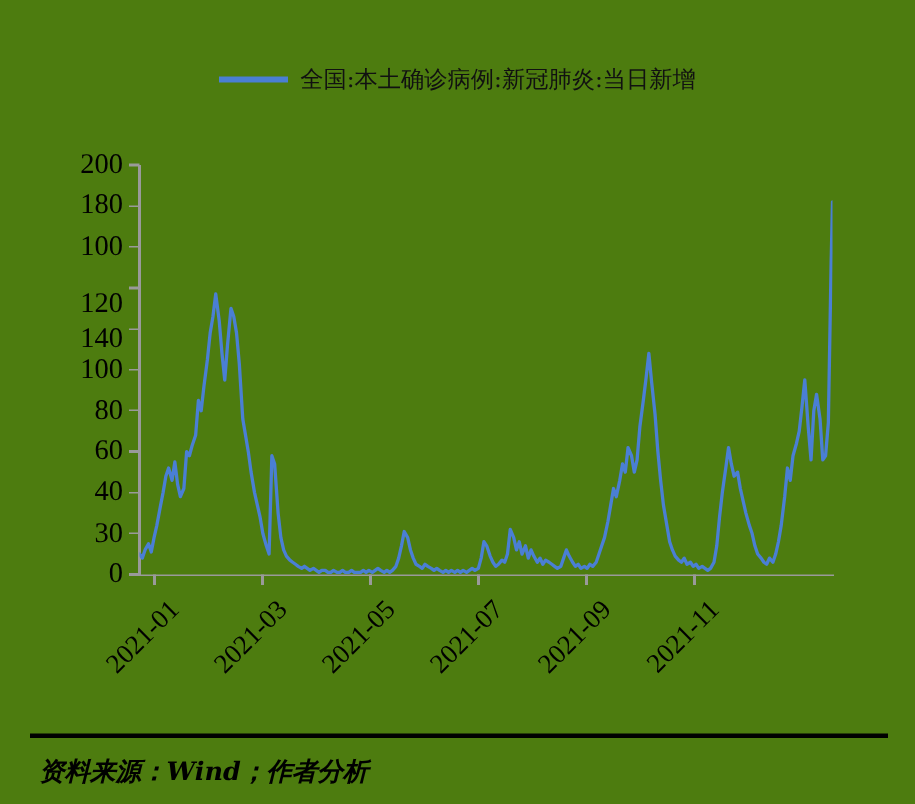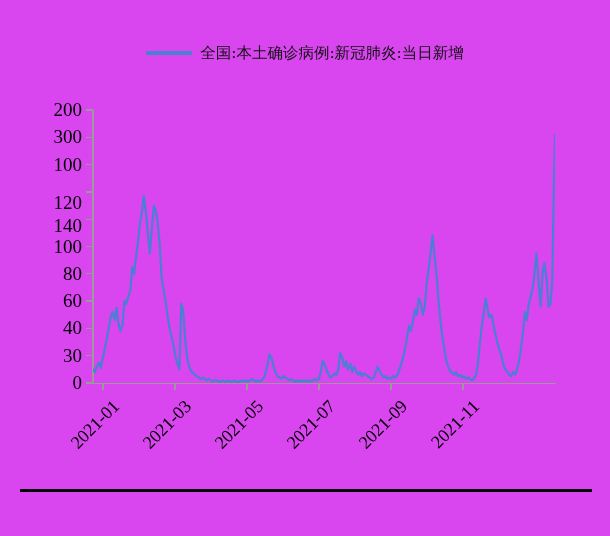--- a/index.html
+++ b/index.html
@@ -10,21 +10,21 @@
     width: 610px;
     height: 536px;
     background: #ffffff;
     font-family: "Liberation Serif", "DejaVu Serif", serif;
     overflow: hidden;
   }
   #figure {
     position: relative;
     width: 610px;
     height: 536px;
-    background: #d946ef;
+    background: #4d7c0f;
   }
 
   
   #legend {
     position: absolute;
     left: 0;
     top: 36px;
     width: 610px;
     height: 34px;
     display: flex;
@@ -167,21 +167,21 @@
       <div class="y-tick-mark" style="top: 218.5px;"></div>
       <div class="y-tick-mark" style="top: 245.8px;"></div>
       <div class="y-tick-mark" style="top: 273.1px;"></div>
       <div class="y-tick-mark" style="top: 300.4px;"></div>
       <div class="y-tick-mark" style="top: 327.7px;"></div>
       <div class="y-tick-mark" style="top: 355px;"></div>
       <div class="y-tick-mark" style="top: 382.3px;"></div>
     </div>
   <div id="y-labels-wrap">
       <div class="y-tick-label" style="top: 100px;">200</div>
-      <div class="y-tick-label" style="top: 127.3px;">300</div>
+      <div class="y-tick-label" style="top: 127.3px;">180</div>
       <div class="y-tick-label" style="top: 154.6px;">100</div>
       <div class="y-tick-label" style="top: 172px; margin-top: 44px;">140</div>
       <div class="y-tick-label" style="top: 193px;">120</div>
       <div class="y-tick-label" style="top: 236.5px;">100</div>
       <div class="y-tick-label" style="top: 263.8px;">80</div>
       <div class="y-tick-label" style="top: 291.1px;">60</div>
       <div class="y-tick-label" style="top: 318.4px;">40</div>
       <div class="y-tick-label" style="top: 345.7px;">30</div>
       <div class="y-tick-label" style="top: 373px;">0</div>
     </div>
@@ -203,14 +203,15 @@
       <div class="x-tick-label" style="left: 378.877px; width: 90px;">2021-11</div>
     </div>
 
   <div id="plot-area">
     <svg id="plot-svg" viewBox="0 0 462 273" preserveAspectRatio="none">
       <polyline id="series-path" fill="none" stroke="#4a7fd4" stroke-width="2.2" stroke-linejoin="round" stroke-linecap="round" points="0.00,259.35 1.85,262.08 3.70,256.62 6.01,252.53 7.85,257.99 9.70,248.43 11.55,240.24 13.86,227.95 15.71,218.40 17.56,207.48 19.40,202.02 21.71,210.21 23.56,197.93 25.41,212.94 27.26,221.13 29.57,215.67 31.42,191.10 33.26,193.83 35.11,187.00 37.42,180.18 39.27,156.98 41.12,163.80 42.97,147.42 45.28,129.67 47.12,111.93 48.97,101.01 50.82,85.99 53.13,103.74 54.98,125.58 56.83,143.33 58.67,120.12 60.98,95.55 62.83,101.01 64.68,111.93 66.53,132.41 68.84,169.26 70.69,180.18 72.53,191.10 74.38,204.75 76.69,218.40 78.54,226.59 80.39,234.78 82.24,245.70 84.55,253.89 86.39,259.35 88.24,193.83 90.09,199.29 92.40,232.05 94.25,248.43 96.10,256.62 97.94,260.71 100.25,263.44 102.10,264.81 103.95,266.18 105.80,267.54 108.11,268.90 109.96,267.54 111.80,268.90 113.65,270.27 115.96,268.90 117.81,270.27 119.66,271.63 121.51,270.27 123.82,270.27 125.66,271.63 127.51,271.63 129.36,270.27 131.67,271.63 133.52,271.63 135.37,270.27 137.21,271.63 139.52,271.63 141.37,270.27 143.22,271.63 145.07,271.63 147.38,271.63 149.23,270.27 151.07,271.63 152.92,270.27 155.23,271.63 157.08,270.27 158.93,268.90 160.78,270.27 163.09,271.63 164.93,270.27 166.78,271.63 168.63,270.27 170.94,267.54 172.79,262.08 174.64,253.89 176.48,244.34 178.79,248.43 180.64,256.62 182.49,262.08 184.34,266.18 186.65,267.54 188.50,268.90 190.34,266.18 192.19,267.54 194.50,268.90 196.35,270.27 198.20,268.90 200.05,270.27 202.36,271.63 204.20,270.27 206.05,271.63 207.90,270.27 210.21,271.63 212.06,270.27 213.91,271.63 215.75,270.27 218.06,271.63 219.91,270.27 221.76,268.90 223.61,270.27 225.92,268.90 227.77,262.08 229.61,251.16 231.46,253.89 233.77,260.71 235.62,264.81 237.47,267.54 239.32,266.18 241.63,263.44 243.47,264.81 245.32,259.35 247.17,242.97 249.48,248.43 251.33,256.62 253.18,251.16 255.02,259.35 257.33,253.89 259.18,262.08 261.03,256.62 262.88,260.71 265.19,264.81 267.04,262.08 268.88,266.18 270.73,263.44 273.04,264.81 274.89,266.18 276.74,267.54 278.59,268.90 280.90,267.54 282.74,262.08 284.59,256.62 286.44,260.71 288.75,264.81 290.60,267.54 292.45,266.18 294.29,268.90 296.60,267.54 298.45,268.90 300.30,266.18 302.15,267.54 304.46,264.81 306.31,259.35 308.15,253.89 310.00,248.43 312.31,237.51 314.16,226.59 316.01,215.67 317.86,221.13 320.17,210.21 322.01,199.29 323.86,204.75 325.71,188.37 328.02,193.83 329.87,204.75 331.72,196.56 333.56,174.72 335.87,156.98 337.72,141.96 339.57,125.58 341.42,144.69 343.73,166.53 345.58,191.10 347.42,210.21 349.27,226.59 351.58,240.24 353.43,251.16 355.28,256.62 357.13,260.71 359.44,263.44 361.28,264.81 363.13,262.08 364.98,266.18 367.29,264.81 369.14,267.54 370.99,266.18 372.83,268.90 375.14,267.54 376.99,268.90 378.84,270.27 380.69,268.90 383.00,264.81 384.85,253.89 386.69,234.78 388.54,218.40 390.85,202.02 392.70,188.37 394.55,199.29 396.40,207.48 398.71,204.75 400.55,215.67 402.40,223.86 404.25,232.05 406.56,240.24 408.41,245.70 410.26,253.89 412.10,259.35 414.41,262.08 416.26,264.81 418.11,266.18 419.96,262.08 422.27,264.81 424.12,259.35 425.96,251.16 427.81,240.24 430.12,221.13 431.97,202.02 433.82,210.21 435.67,193.83 437.98,185.64 439.82,177.45 441.67,161.07 443.52,143.33 445.83,174.72 447.68,196.56 449.53,163.80 451.37,152.88 453.68,169.26 455.53,196.56 457.38,193.83 459.23,171.99 461.08,65.52 462.00,24.57"></polyline>
     </svg>
   </div>
 
   <div id="footer-rule"></div>
+  <div id="footer-text">资料来源：Wind；作者分析</div>
 
 </div>
 
 </body></html>

